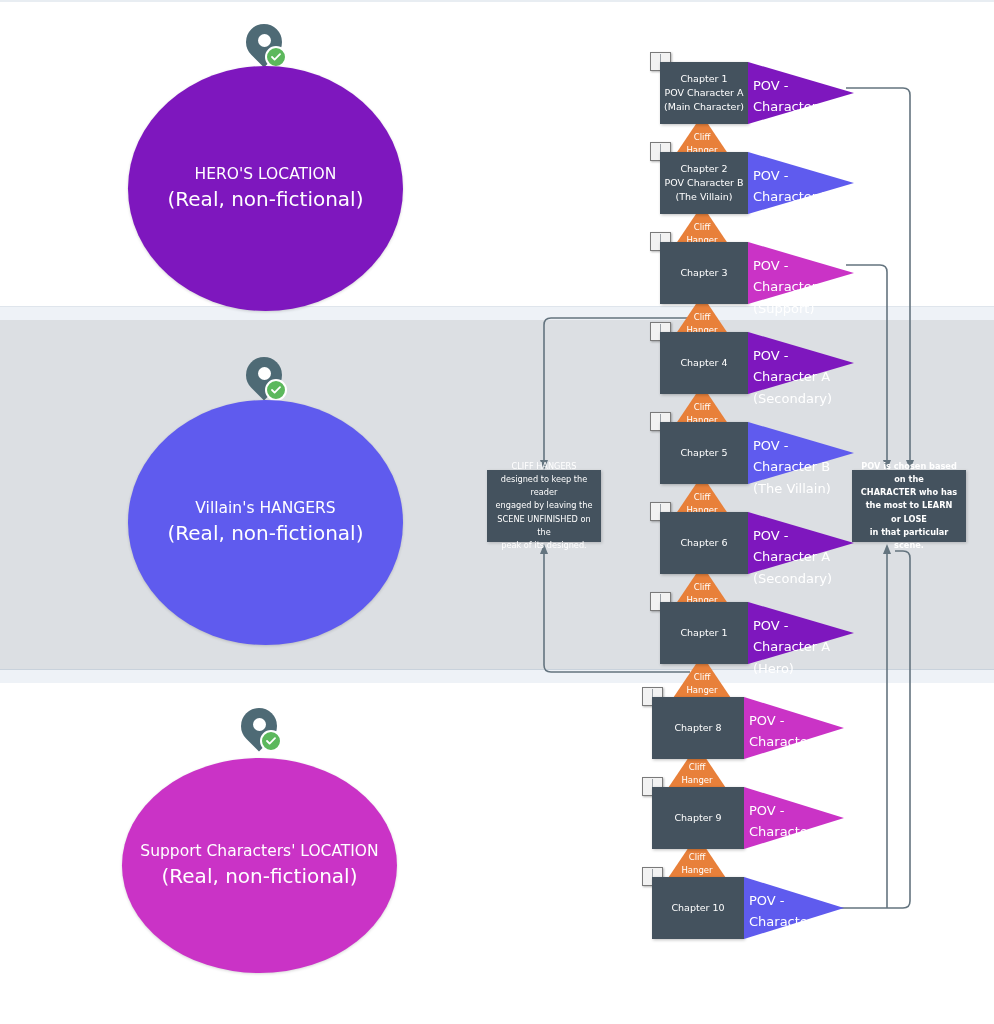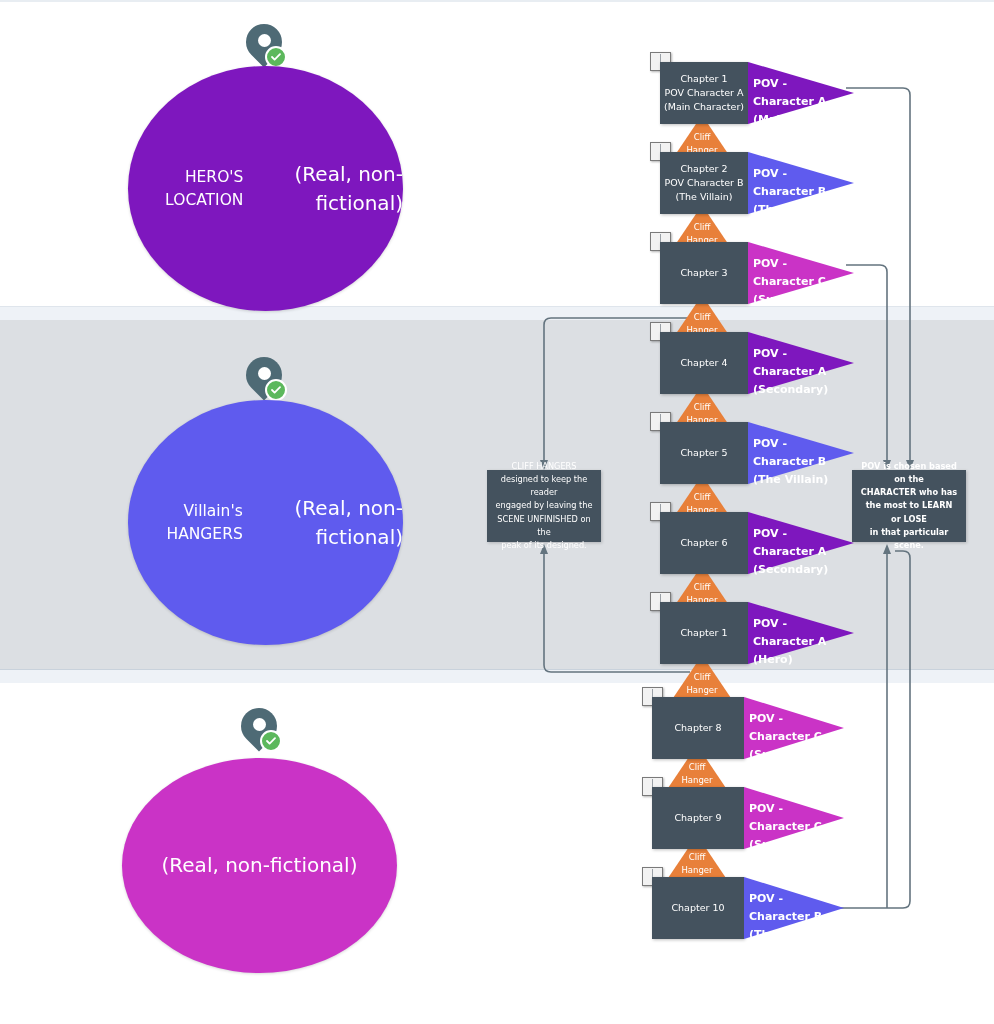--- a/index.html
+++ b/index.html
@@ -26,21 +26,21 @@
   .pin-hole{position:absolute;left:12px;top:10px;width:13px;height:13px;border-radius:50%;background:#ffffff;}
   .pin-check{
     position:absolute;left:25px;top:22px;width:22px;height:22px;border-radius:50%;
     background:#5cb85c;border:2px solid #ffffff;box-sizing:border-box;
   }
   .pin-check svg{position:absolute;left:3px;top:3px;}
 
   
   .loc-ellipse{
     position:absolute;border-radius:50%;
-    display:flex;flex-direction:row;align-items:center;justify-content:center;
+    display:flex;flex-direction:column;align-items:center;justify-content:center;
     color:#ffffff;text-align:right;line-height:1.45;
     box-shadow:0 1px 3px rgba(0,0,0,.16);
   }
   .loc-ellipse .l1{font-size:15.5px;}
   .loc-ellipse .l2{font-size:20px;}
   #loc-hero{left:128px;top:66px;width:275px;height:245px;background:#7e17be;}
   #loc-villain{left:128px;top:400px;width:275px;height:245px;background:#5f5bee;}
   #loc-support{left:122px;top:758px;width:275px;height:215px;background:#ca33c6;}
 
   
@@ -60,21 +60,21 @@
   .doc-icon::before{
     content:"";position:absolute;left:9px;top:1px;width:1px;height:15px;background:#9aa0a6;
   }
   .pov-flag{
     position:absolute;left:88px;top:0;width:106px;height:62px;
   }
   .pov-flag .tri{position:absolute;left:0;top:0;width:0;height:0;
     border-top:31px solid transparent;border-bottom:31px solid transparent;}
   .pov-flag .lbl{
     position:absolute;left:5px;top:13px;width:84px;
-    color:#ffffff;font-size:11px;font-weight:bold;line-height:1.65;
+    color:#ffffff;font-size:13px;font-weight:normal;line-height:1.65;
   }
 
   
   .cliff{position:absolute;width:70px;height:52px;text-decoration:underline;}
   .cliff .tri{
     position:absolute;left:0;top:0;width:0;height:0;
     border-left:35px solid transparent;border-right:35px solid transparent;
     border-bottom:52px solid #e8803a;
   }
   .cliff .txt{
@@ -163,20 +163,21 @@
     <div class="pin-drop"></div>
     <div class="pin-hole"></div>
   </div>
   <div class="pin-check">
     <svg width="12" height="12" viewBox="0 0 12 12">
         <path d="M2 6 L4.6 8.6 L10 3.2" stroke="#ffffff" stroke-width="1.8" fill="none" stroke-linecap="round" stroke-linejoin="round"></path>
       </svg>
   </div>
 </div>
 <div class="loc-ellipse" id="loc-support">
+  <div class="l1">Support Characters' LOCATION</div>
   <div class="l2">(Real, non-fictional)</div>
 </div>
 
 <div class="cliff" style="left:667px;top:115px;">
   <div class="tri"></div>
   <div class="txt">
     <div>Cliff</div>
     <div>Hanger</div>
   </div>
 </div>

